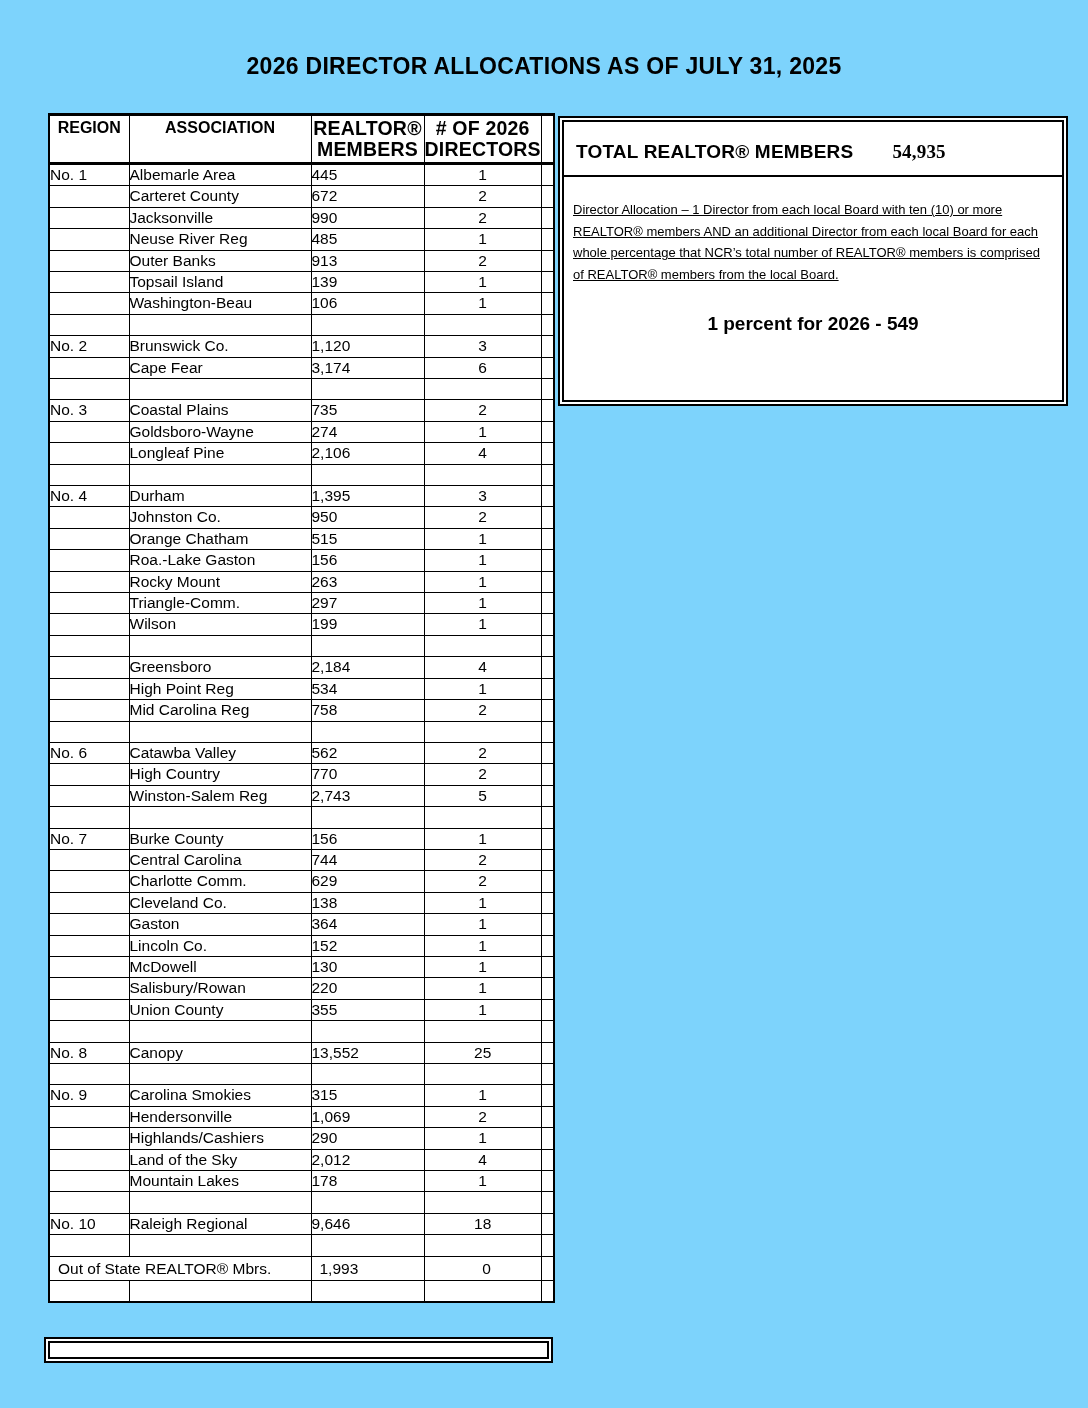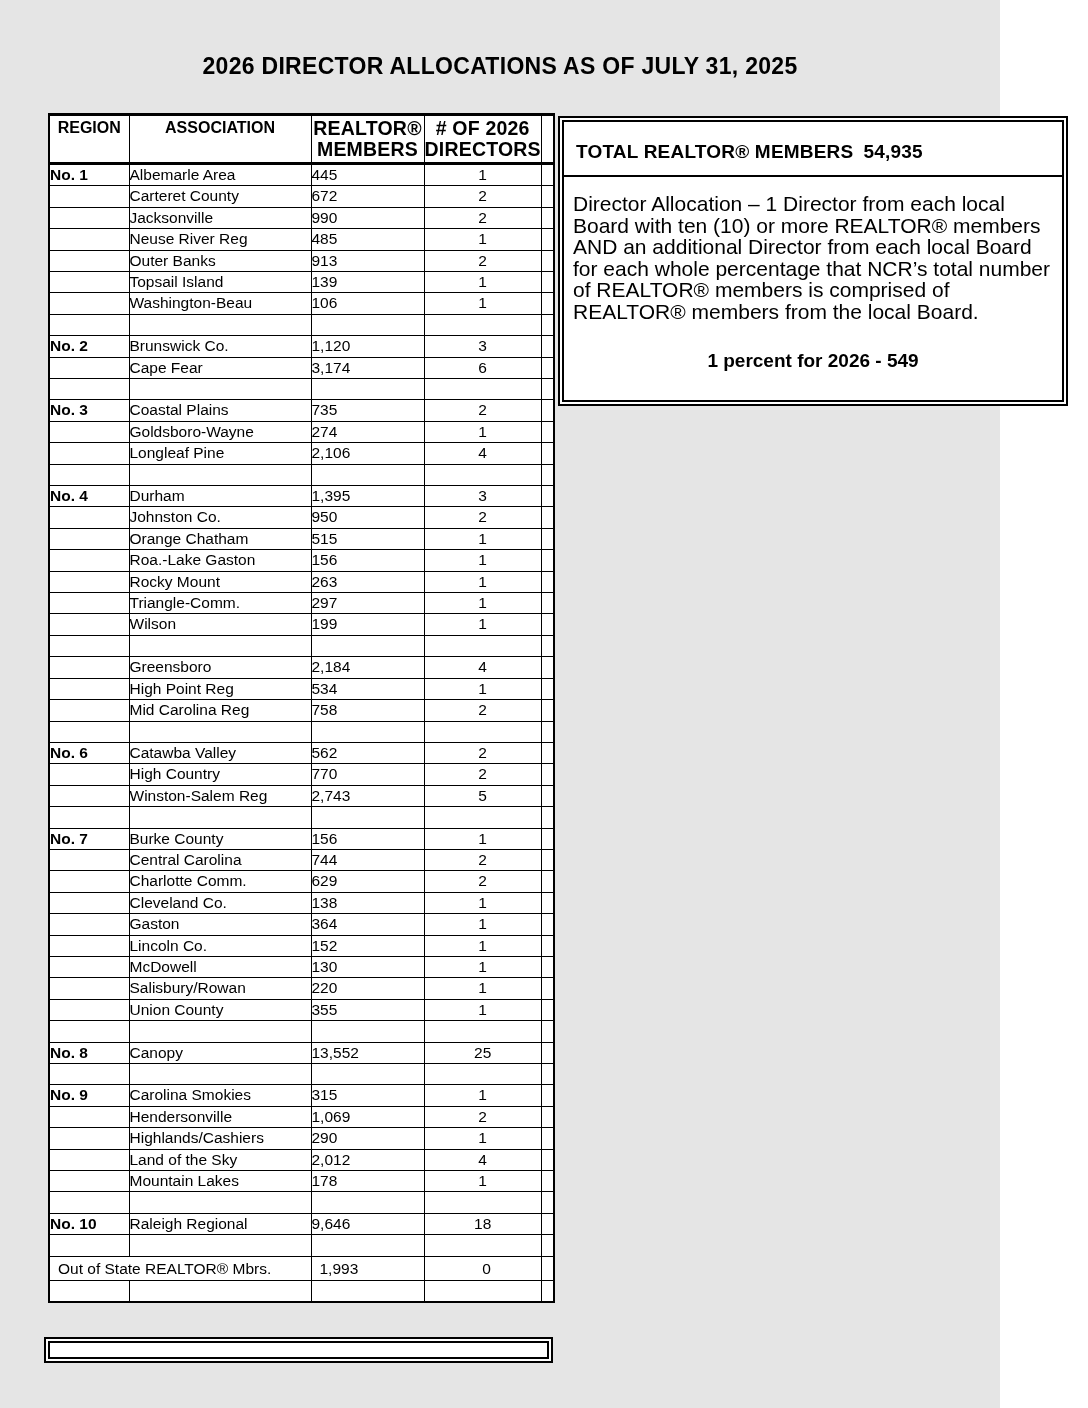--- a/index.html
+++ b/index.html
@@ -7,23 +7,23 @@
     padding: 0;
     width: 1088px;
     height: 1408px;
     background: #ffffff;
     overflow: hidden;
     font-family: "Liberation Sans", sans-serif;
     color: #000000;
   }
   .page {
     position: relative;
-    width: 1000px;
+    width: 1088px;
     height: 1408px;
-    background: #e5e5e5;
+    background: #7dd3fc;
   }
   .page-title {
     position: absolute;
     top: 53px;
     left: 0;
     width: 100%;
     text-align: center;
     font-size: 23px;
     font-weight: bold;
     letter-spacing: 0.3px;
@@ -58,21 +58,21 @@
   table.alloc td {
     border: 1px solid #000;
     height: 20.4px;
     line-height: 20.4px;
     font-size: 15.5px;
     padding: 0;
     white-space: nowrap;
     overflow: hidden;
     background: #fff;
   }
-  td.col-region     { font-weight: bold; padding-left: 8px; }
+  td.col-region     { font-weight: normal; padding-left: 8px; }
   td.col-assoc      { padding-left: 18px; }
   td.col-members    { text-align: left; padding-right: 9px; }
   td.col-directors  { text-align: center; }
   td.col-strip      { padding: 0; }
   td.assoc-small      { font-size: 13px; }
   td.assoc-condensed  { font-size: 14.5px; }
   td.col-span-label { font-size: 14.5px; padding-left: 9px; }
   tr.tall td { height: 23.5px; line-height: 23.5px; padding-left: 8px; }
   
   .info-box {
@@ -94,25 +94,26 @@
     display: flex;
     flex-direction: column;
   }
   .info-header {
     padding: 19px 12px 12px 12px;
     font-weight: bold;
     font-size: 19px;
     border-bottom: 2px solid #000;
     letter-spacing: 0.2px;
   }
-  .info-header .total-value { margin-left: 10px; }
+  .info-header .total-value { margin-left: 39px; font-family: Liberation Serif, serif; }
   .info-body {
-    padding: 16px 10px 0 9px;
-    font-size: 21px;
+    padding: 22px 10px 0 9px;
+    font-size: 13px;
     line-height: 21.5px;
+    text-decoration: underline;
   }
   .info-foot {
     text-align: center;
     font-weight: bold;
     font-size: 19px;
     margin-top: 28px;
   }
   
   .bottom-box {
     position: absolute;

